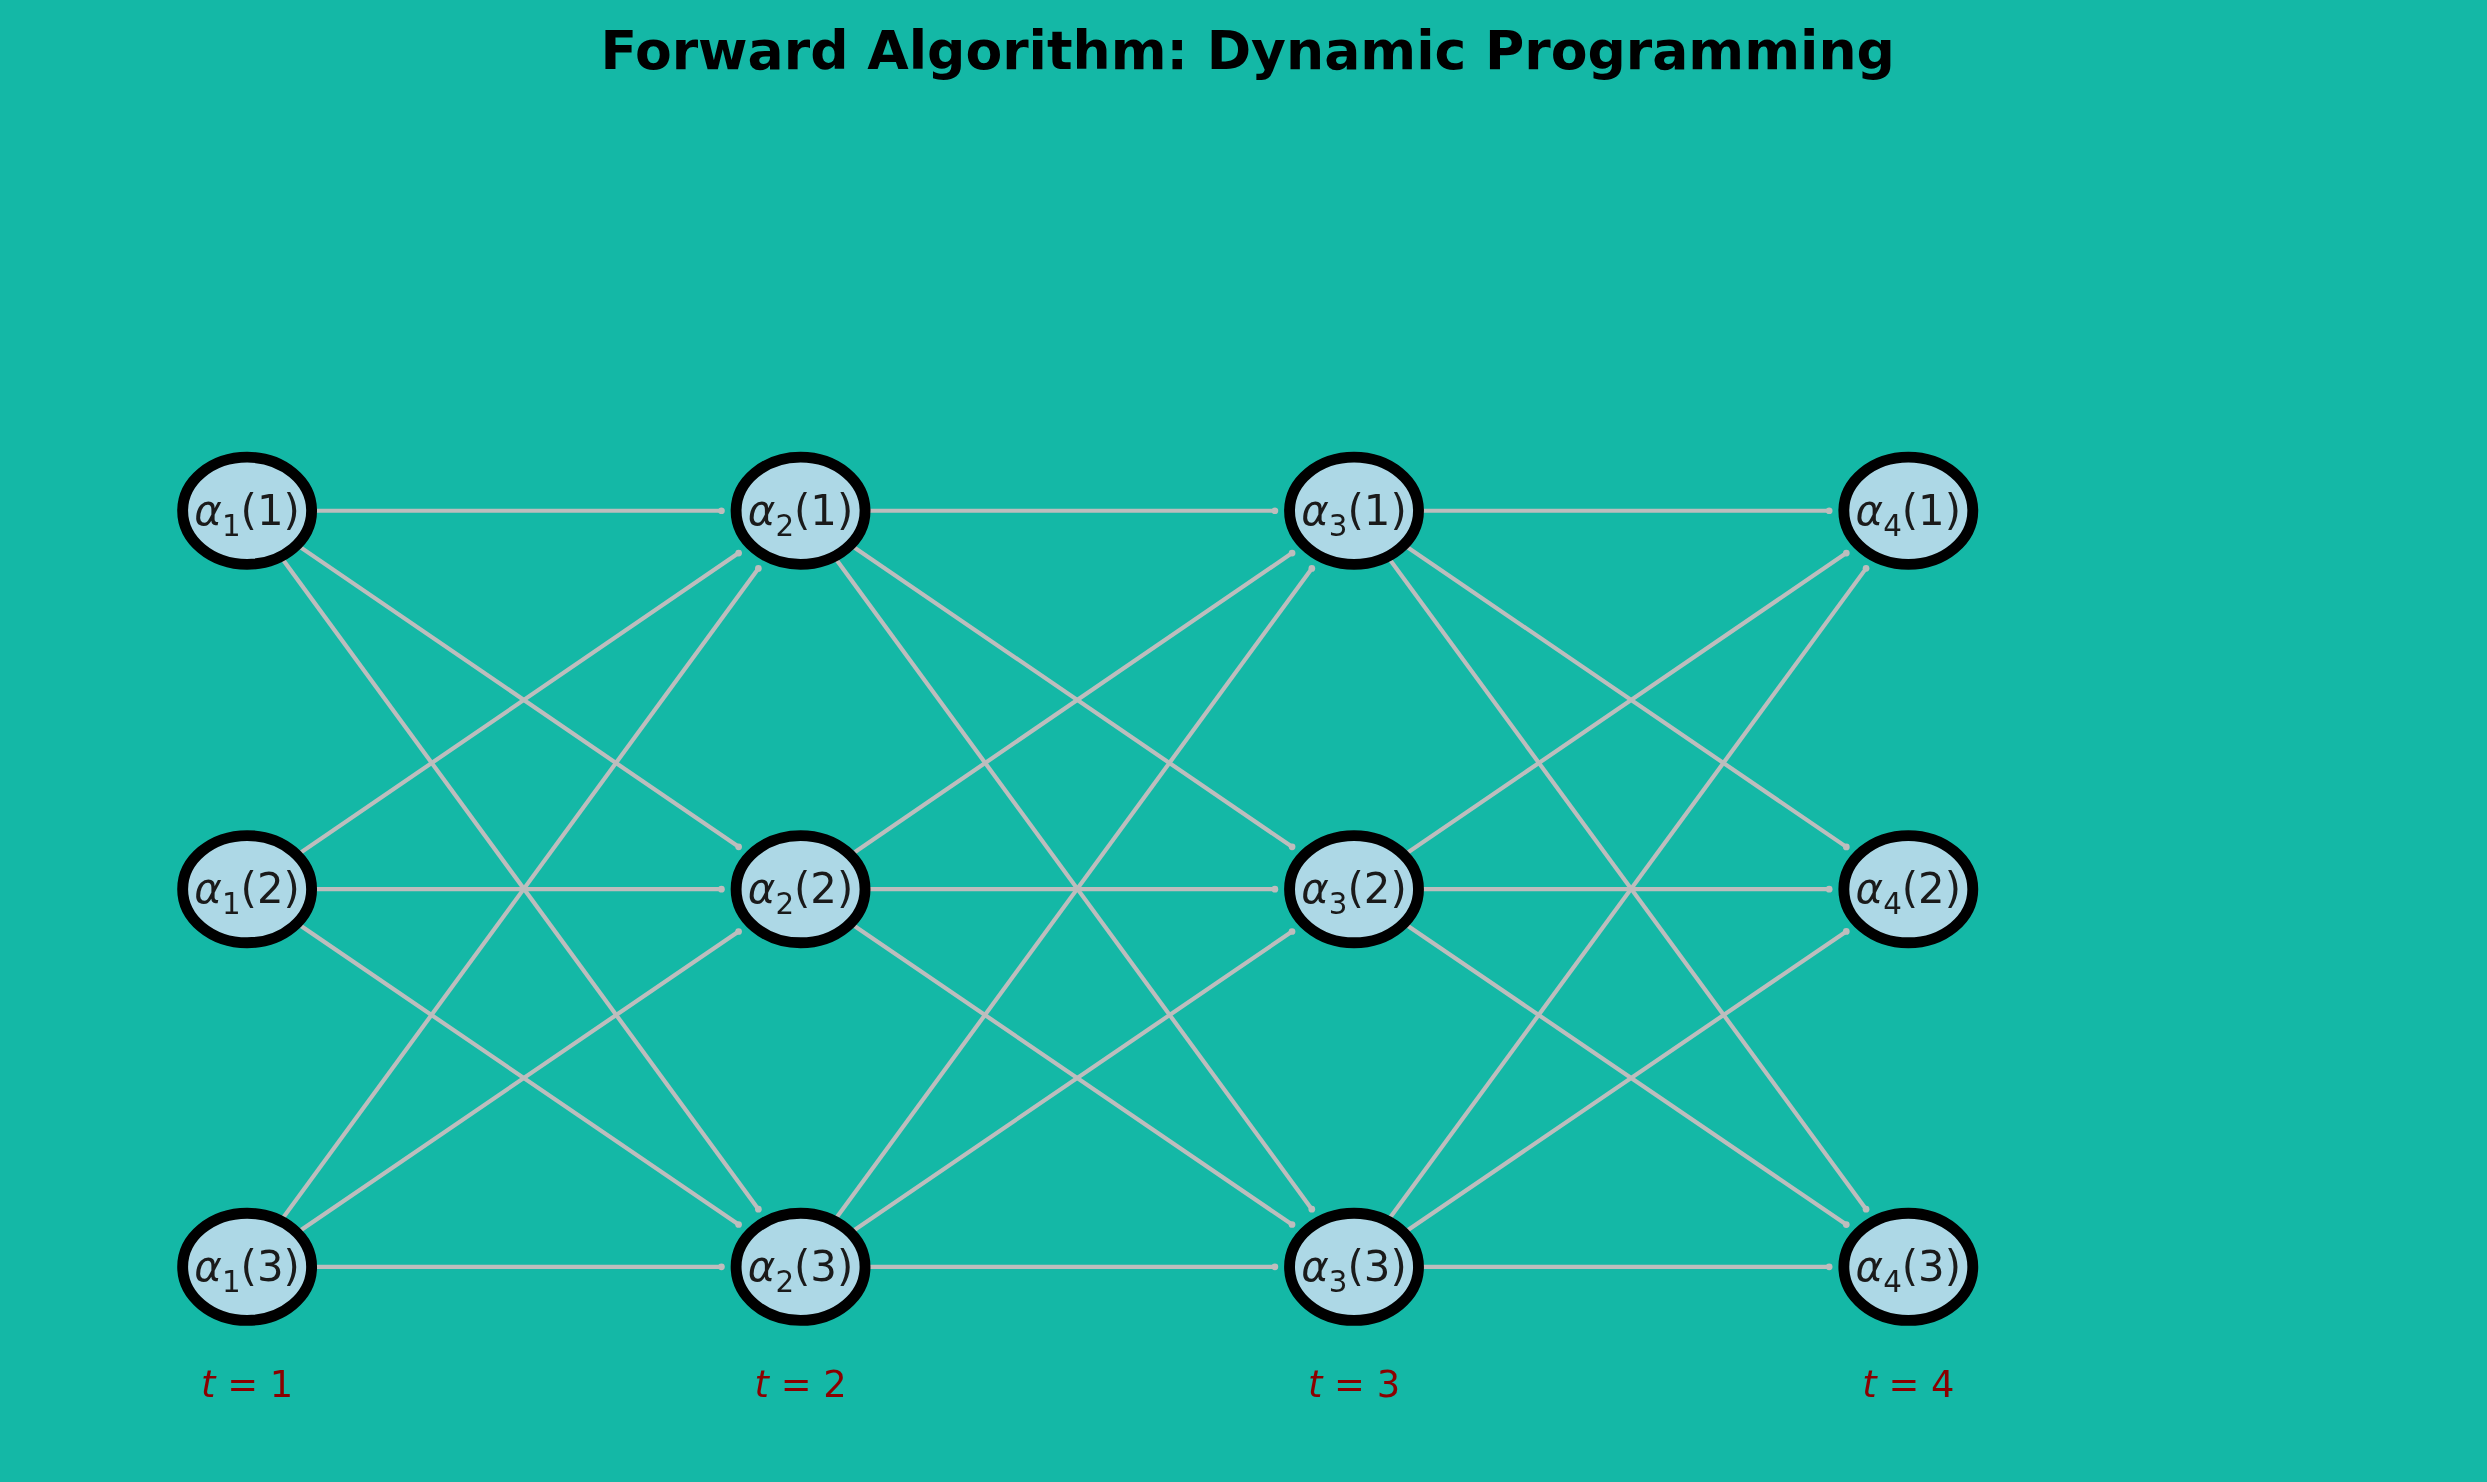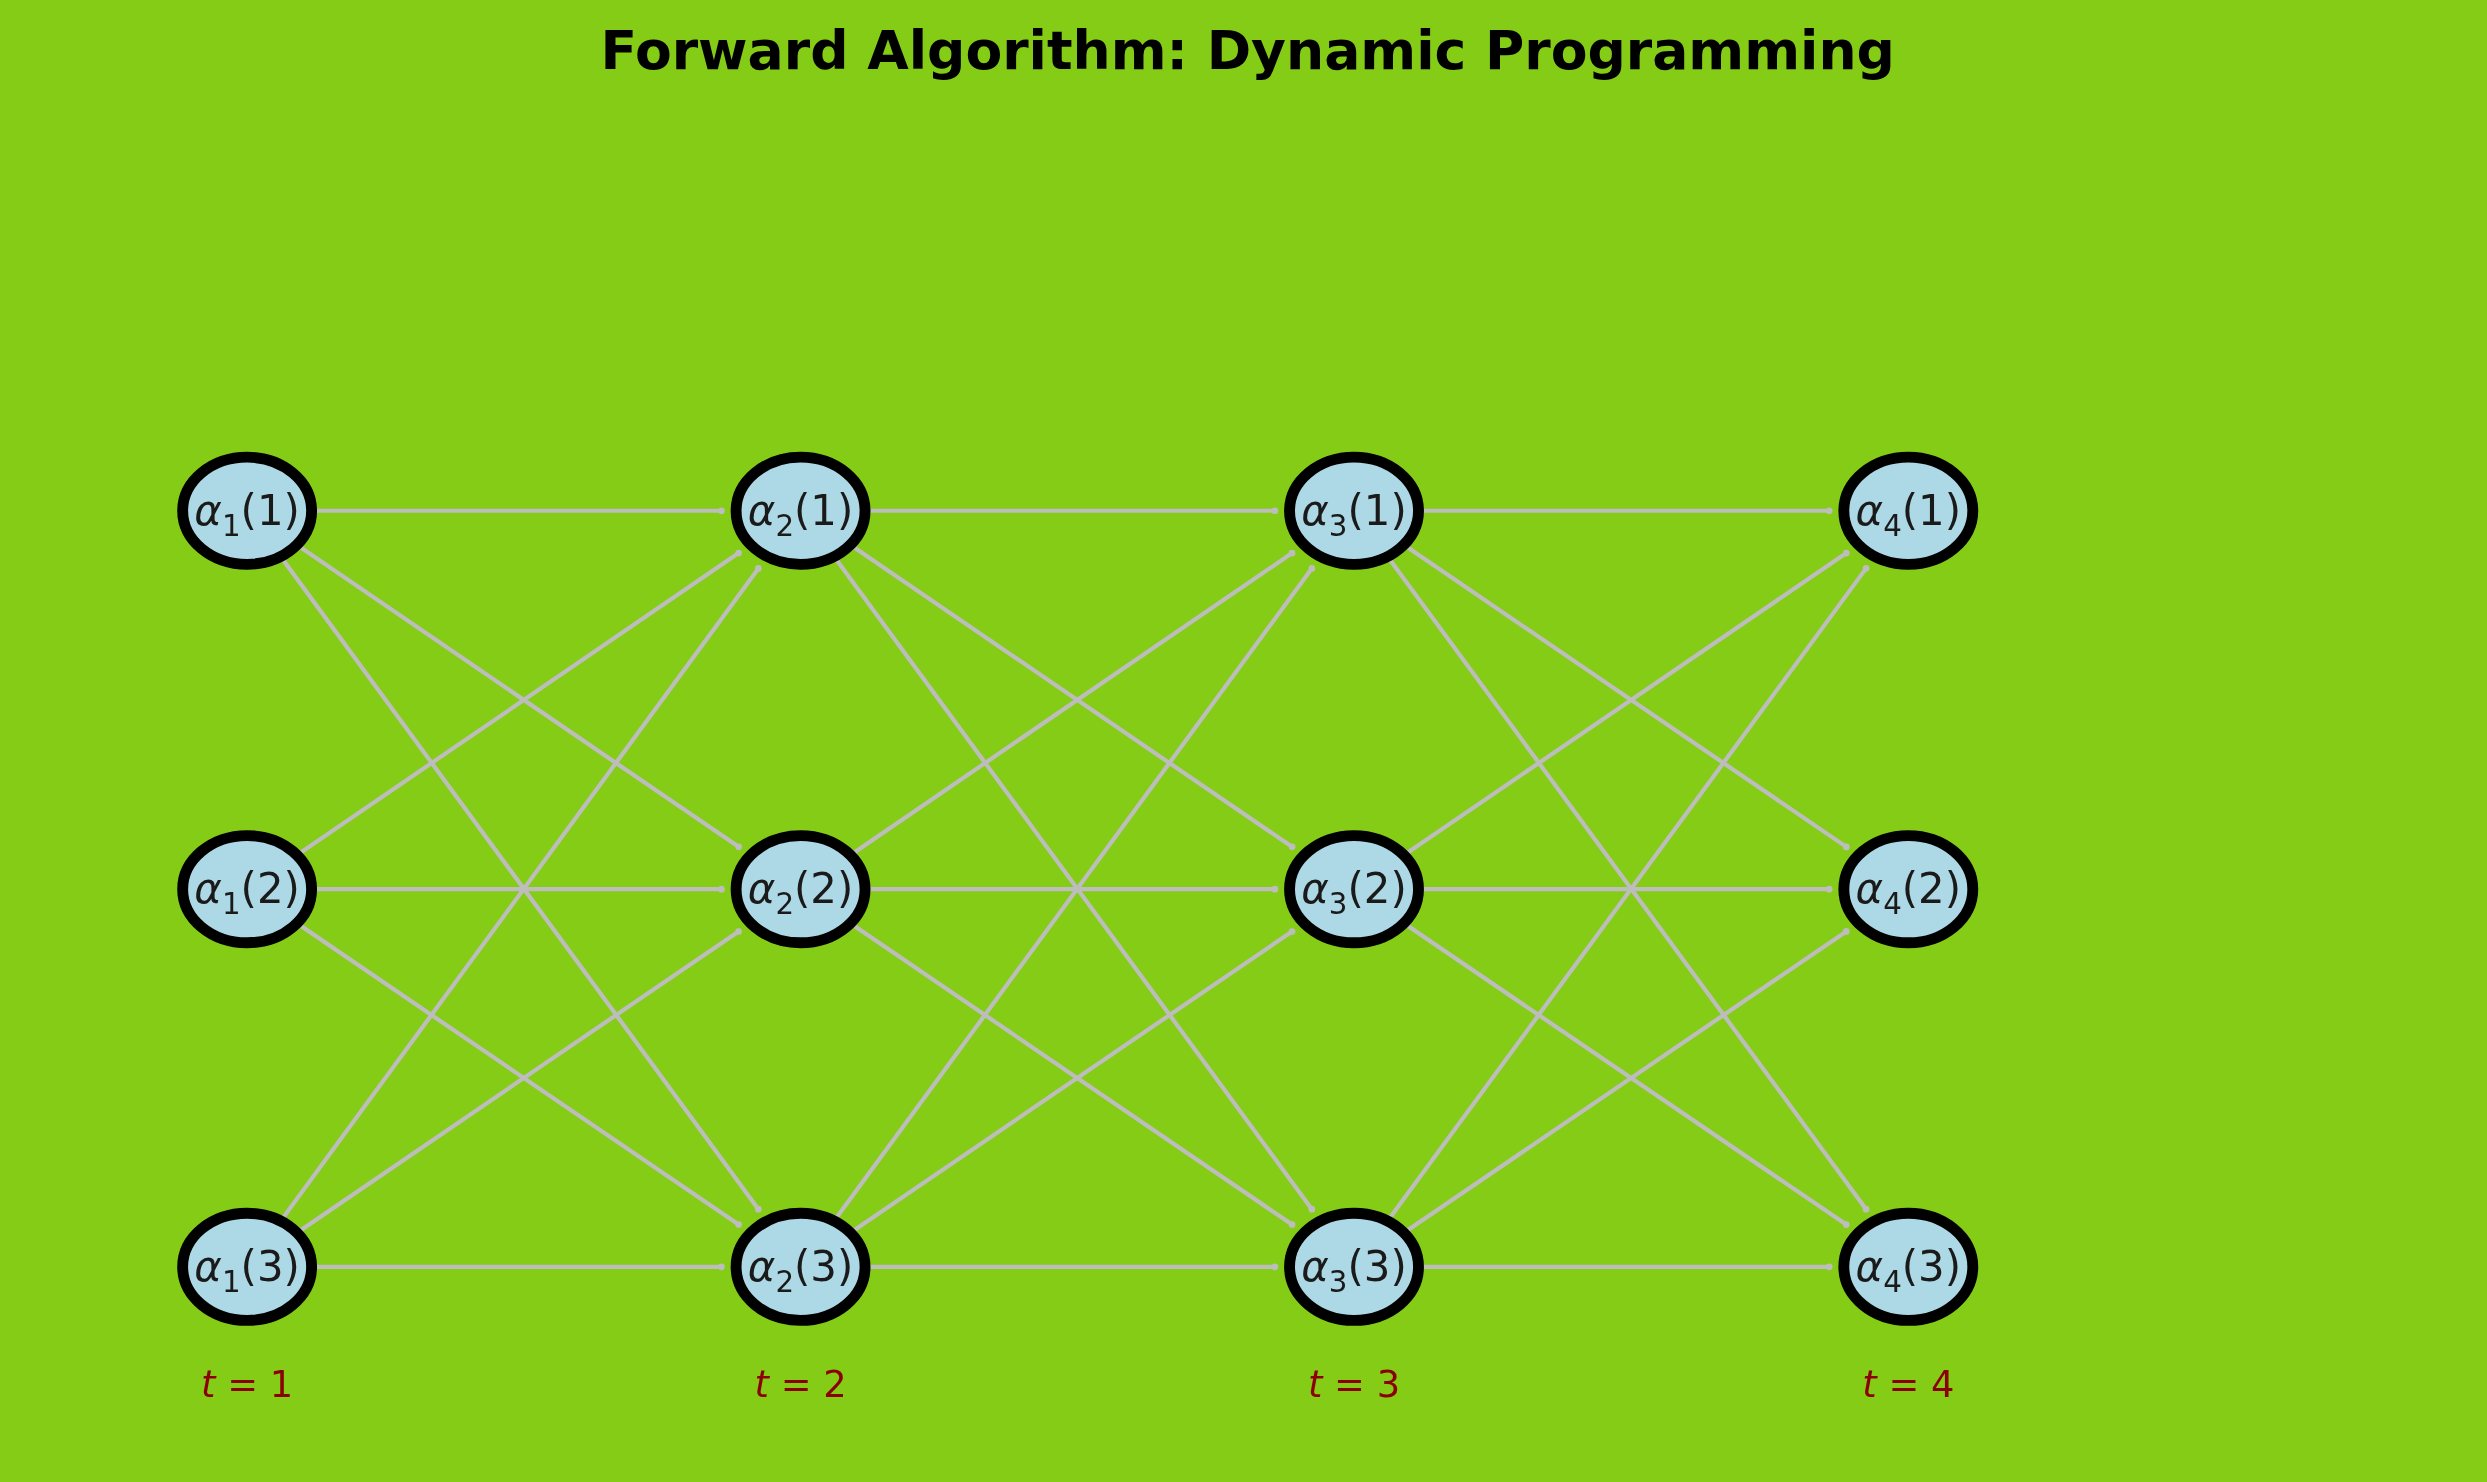--- a/index.html
+++ b/index.html
@@ -4,21 +4,21 @@
 <style>
   html, body {
     margin: 0;
     padding: 0;
     background: #ffffff;
   }
   #canvas {
     position: relative;
     width: 2487px;
     height: 1482px;
-    background: #84cc16;
+    background: #14b8a6;
     overflow: hidden;
   }
   svg {
     display: block;
     font-family: "DejaVu Sans", "Liberation Sans", sans-serif;
   }
   .diagram-title {
     font-family: "DejaVu Sans", "Liberation Sans", sans-serif;
     font-weight: bold;
   }

